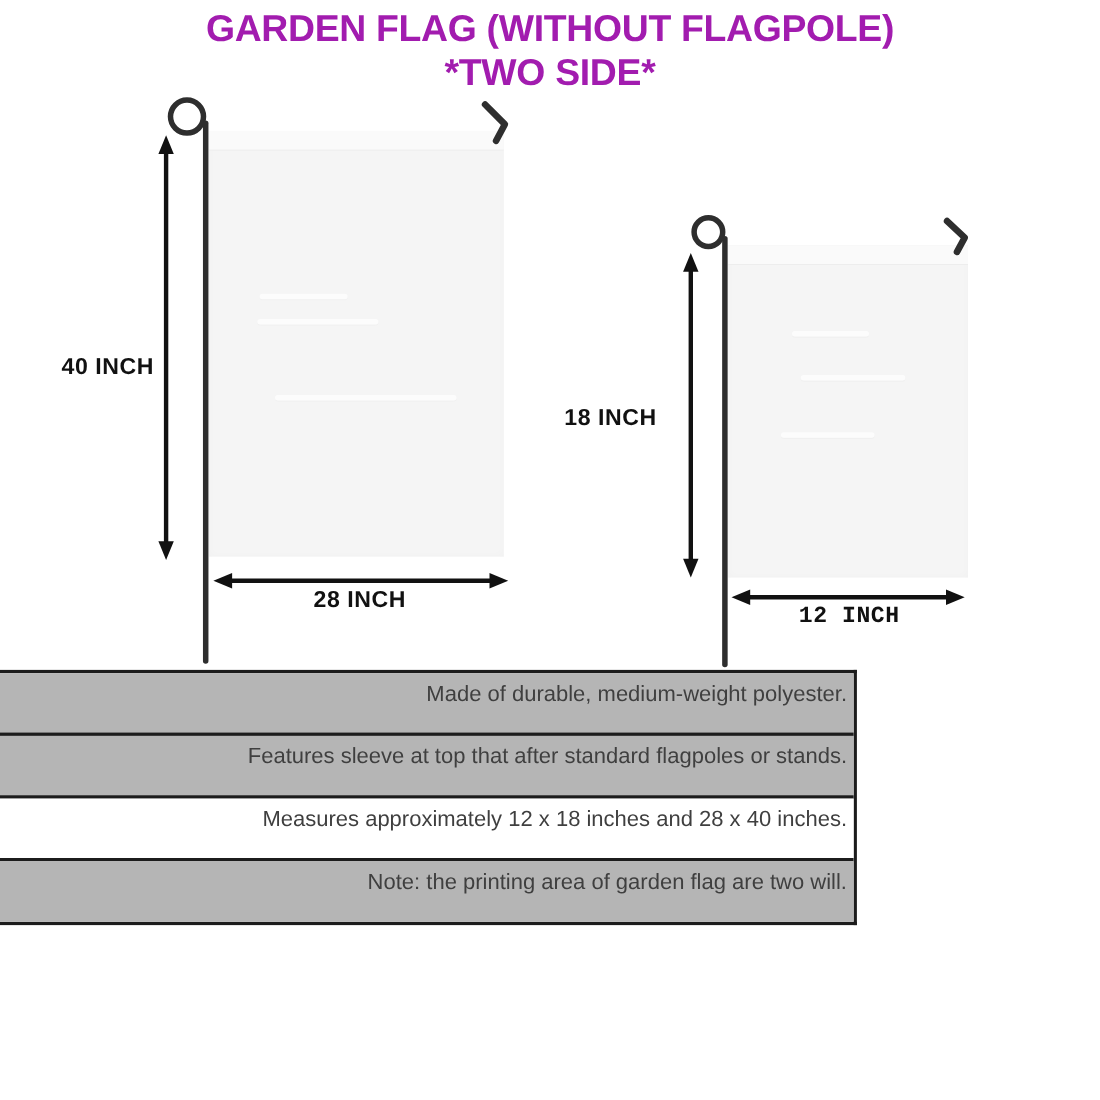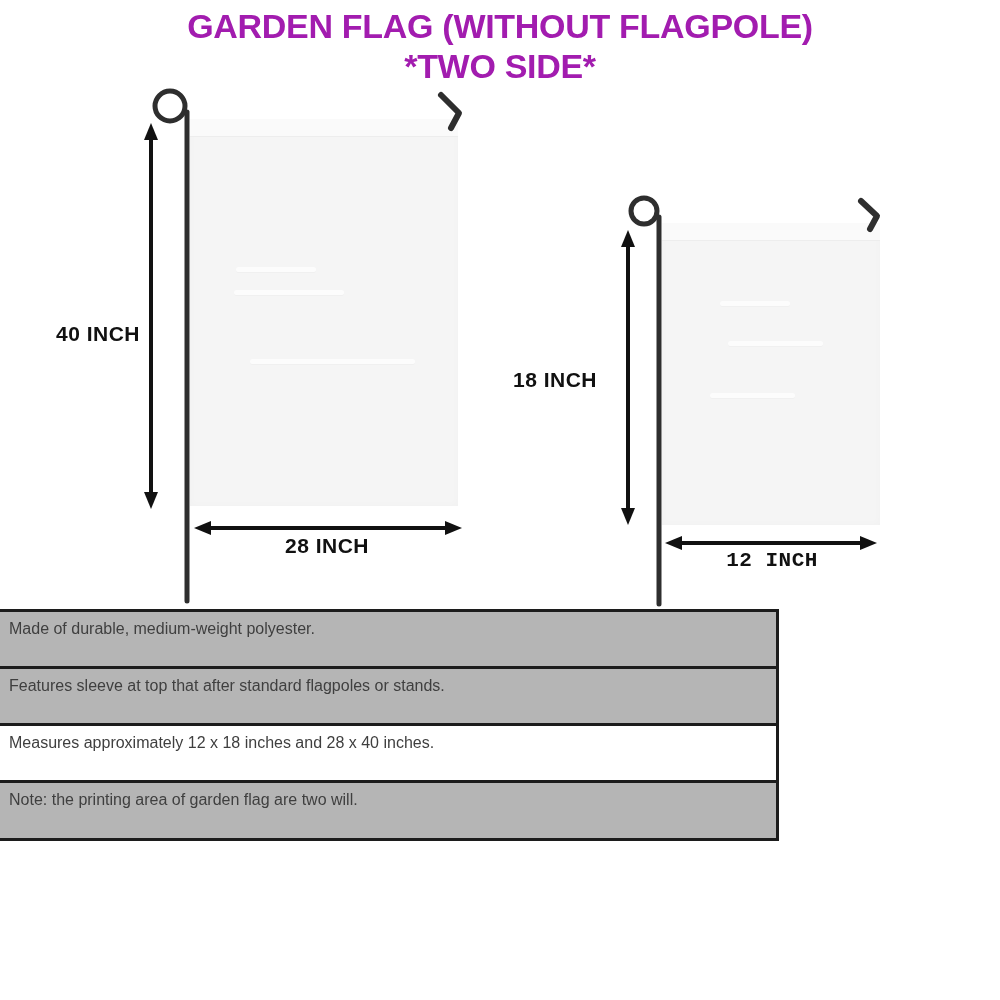--- a/index.html
+++ b/index.html
@@ -51,22 +51,23 @@
   }
   .dim-right{text-align:right;margin-top:25px;}
   .dim-center{text-align:center;}
   .features{
     position:absolute;left:0;top:609px;width:776px;
     border:3px solid var(--row-border);border-left:none;
     background:var(--row-plain);box-sizing:content-box;
   }
   .feature-row{
     height:57px;box-sizing:border-box;border-bottom:3px solid var(--row-border);
-    padding:8px 6px 0 9px;font-size:16px;color:var(--row-text);
+    padding:8px 6px 0 9px;font-size:20px;color:var(--row-text);
     background:var(--row-plain);
+    text-align:right;
   }
   .feature-row.shaded{background:var(--row-shaded);}
   .feature-row:last-child{border-bottom:none;height:55px;}
 </style>
 </head>
 <body>
 
 <div class="page">
 
   <div class="title-block">

